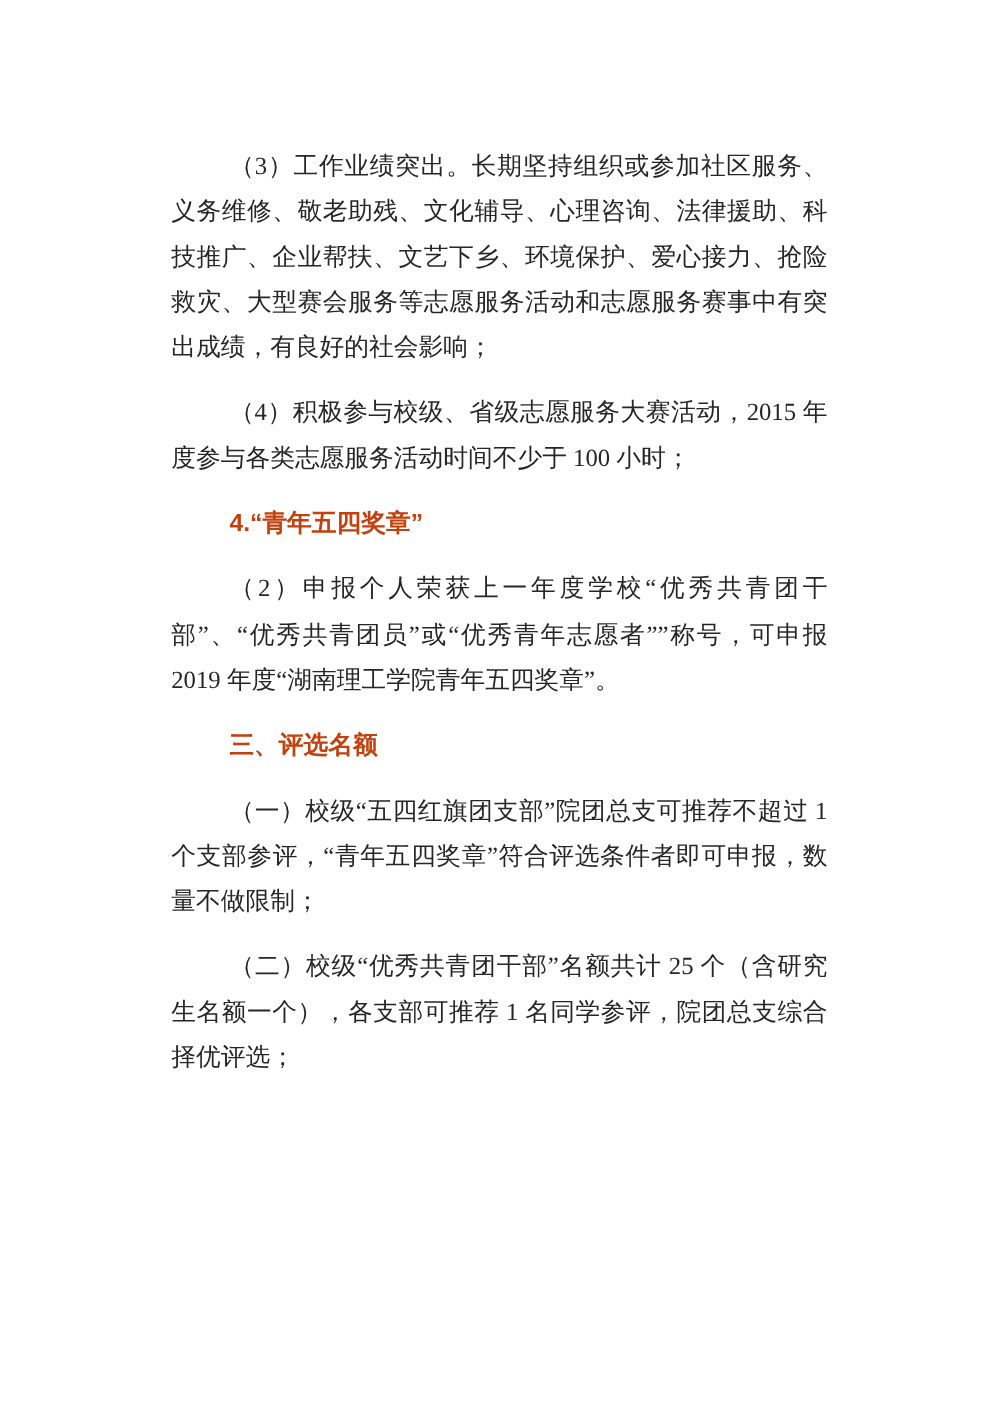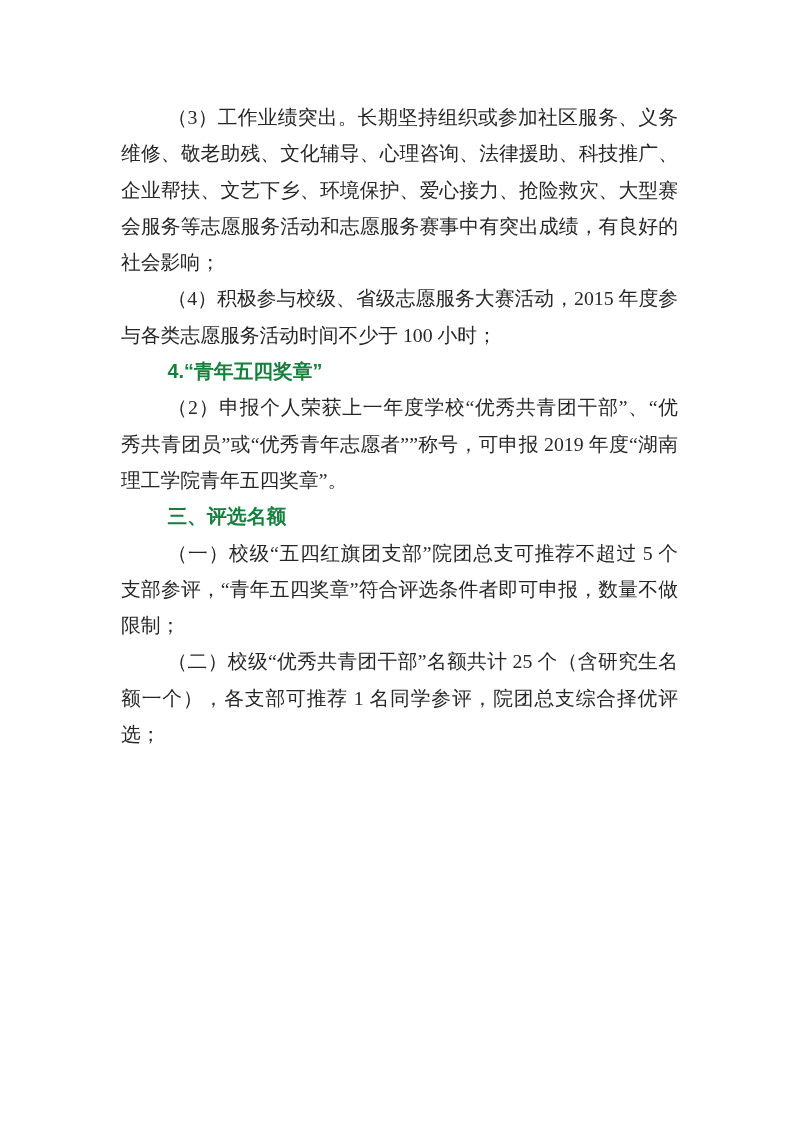--- a/index.html
+++ b/index.html
@@ -20,36 +20,36 @@
     left: 121px;
     top: 99px;
     width: 557px;
     color: #262626;
     font-size: 19.8px;
     line-height: 36.3px;
     text-align: justify;
     text-justify: inter-ideograph;
   }
   .doc-body p {
-    margin: 0;
+    margin: 16px;
     padding: 0;
     text-indent: 2.35em;
   }
   .doc-body p.heading {
     font-family: "Liberation Sans", "DejaVu Sans", sans-serif;
     font-weight: bold;
-    color: #15803d;
+    color: #c2410c;
   }
 </style>
 </head>
 <body>
 
 <div class="page">
   <div class="doc-body">
     <p class="body">（3）工作业绩突出。长期坚持组织或参加社区服务、义务维修、敬老助残、文化辅导、心理咨询、法律援助、科技推广、企业帮扶、文艺下乡、环境保护、爱心接力、抢险救灾、大型赛会服务等志愿服务活动和志愿服务赛事中有突出成绩，有良好的社会影响；</p>
     <p class="body">（4）积极参与校级、省级志愿服务大赛活动，2015 年度参与各类志愿服务活动时间不少于 100 小时；</p>
     <p class="heading">4.“青年五四奖章”</p>
     <p class="body">（2）申报个人荣获上一年度学校“优秀共青团干部”、“优秀共青团员”或“优秀青年志愿者””称号，可申报 2019 年度“湖南理工学院青年五四奖章”。</p>
     <p class="heading">三、评选名额</p>
-    <p class="body">（一）校级“五四红旗团支部”院团总支可推荐不超过 5 个支部参评，“青年五四奖章”符合评选条件者即可申报，数量不做限制；</p>
+    <p class="body">（一）校级“五四红旗团支部”院团总支可推荐不超过 1 个支部参评，“青年五四奖章”符合评选条件者即可申报，数量不做限制；</p>
     <p class="body">（二）校级“优秀共青团干部”名额共计 25 个（含研究生名额一个），各支部可推荐 1 名同学参评，院团总支综合择优评选；</p>
   </div>
 </div>
 
 </body></html>

